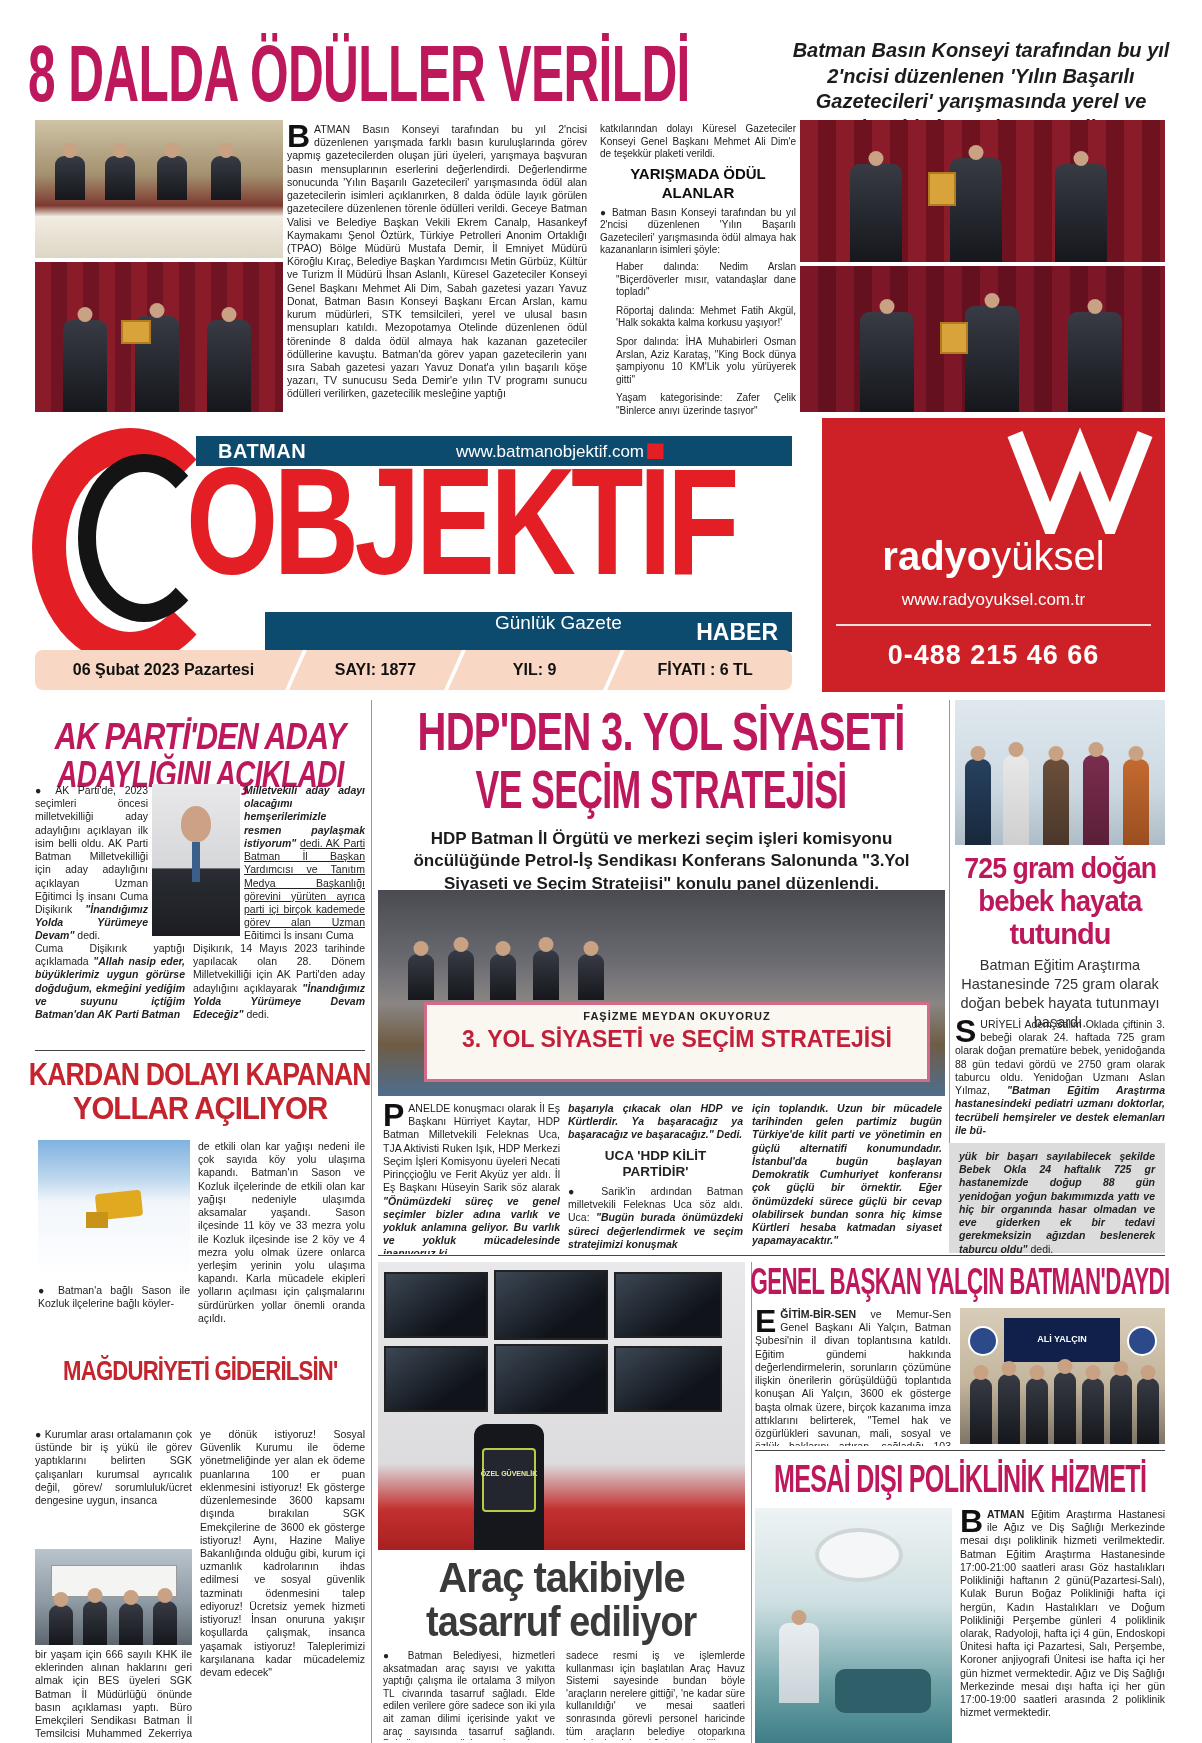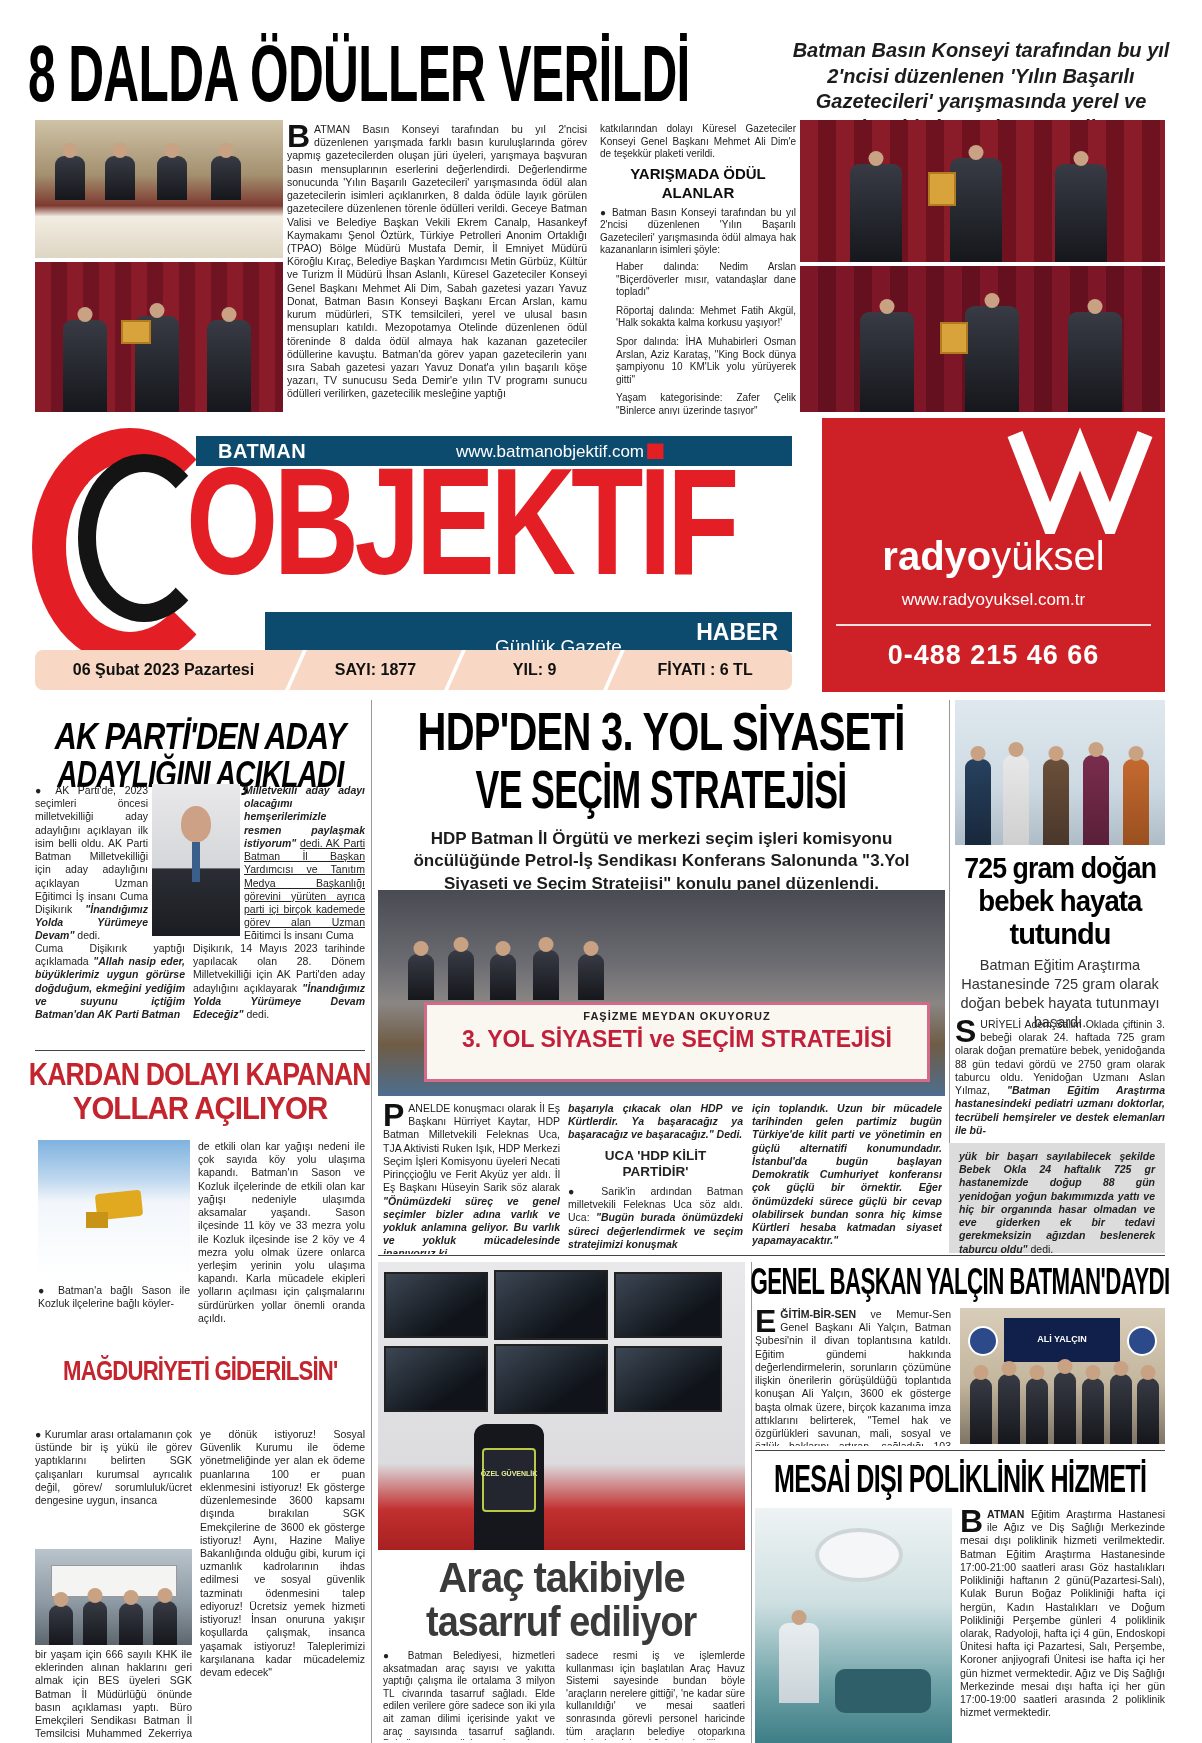--- a/index.html
+++ b/index.html
@@ -3,21 +3,21 @@
 <meta charset="utf-8">
 <style>
   html,body{margin:0;padding:0;background:#9a9a9a;}
   .page{position:relative;width:1202px;height:1743px;background:#fff;margin:0 auto;
         font-family:"Liberation Sans",sans-serif;color:#1c1c1c;overflow:hidden;}
   .abs{position:absolute;}
   .txt{font-size:10.5px;line-height:1.26;text-align:justify;overflow:hidden;color:#222;}
   .txt p{margin:0 0 4px 0;}
   .bi{font-weight:bold;font-style:italic;}
   .dc{float:left;font-weight:bold;font-size:32px;line-height:25px;margin:1px 4px 0 0;color:#111;}
-  .hl{font-weight:900;white-space:nowrap;display:flex;justify-content:center;color:#000000;}
+  .hl{font-weight:900;white-space:nowrap;display:flex;justify-content:center;color:#be185d;}
   .hl>span{display:inline-block;transform:scaleX(var(--sx,1));transform-origin:center;letter-spacing:-1px;}
   .hl.left{justify-content:flex-start;}
   .hl.left>span{transform-origin:left center;}
   .red{color:var(--accent_red);}
   .rule{background:#444;}
   .vrule{background:#999;}
   .ph{position:absolute;overflow:hidden;background:#c9c4bc;}
   .fig{position:absolute;bottom:0;background:linear-gradient(#383b44,#15171c);border-radius:9px 9px 0 0;}
   .fig::before{content:"";position:absolute;top:-13px;left:50%;transform:translateX(-50%);
                width:15px;height:15px;border-radius:50%;background:#c9a183;}
@@ -91,21 +91,21 @@
     <div class="cres" style="left:46px;top:26px;width:96px;height:132px;border-width:18px;border-color:#141414;"></div>
   </div>
   <div class="abs bar" style="left:196px;top:424px;width:596px;height:30px;">
     <span class="abs" style="left:22px;top:4px;font-weight:900;font-size:20px;letter-spacing:.5px;">BATMAN</span>
     <span class="abs" style="left:260px;top:6px;font-size:17px;">www.batmanobjektif.com</span>
   </div>
   <div class="abs" style="left:186px;top:446px;width:610px;height:156px;overflow:visible;text-align:right;">
     <span style="display:inline-block;font-size:152px;line-height:150px;font-weight:900;letter-spacing:-6px;color:var(--masthead_red);transform:scaleX(.78);transform-origin:left center;white-space:nowrap;">OBJEKTİF</span>
   </div>
   <div class="abs bar" style="left:265px;top:600px;width:527px;height:40px;">
-    <span class="abs" style="left:230px;top:24px;font-size:19px;">Günlük Gazete</span>
+    <span class="abs" style="left:230px;top:0;font-size:19px;">Günlük Gazete</span>
     <span class="abs" style="right:14px;top:7px;font-size:23px;font-weight:900;">HABER</span>
   </div>
 
   <div class="abs" style="left:822px;top:418px;width:343px;height:274px;background:var(--radyo_red);color:#fff;">
     <svg class="abs" style="right:10px;top:6px;" width="150" height="110" viewBox="0 0 150 110">
       <polyline points="10,10 45,100 75,25 105,100 140,10" fill="none" stroke="#ffffff" stroke-width="16"></polyline>
     </svg>
     <div class="abs" style="left:0;top:118px;width:100%;text-align:center;font-size:40px;line-height:1;">
       <span style="font-weight:900;">radyo</span><span style="font-weight:300;">yüksel</span>
     </div>

